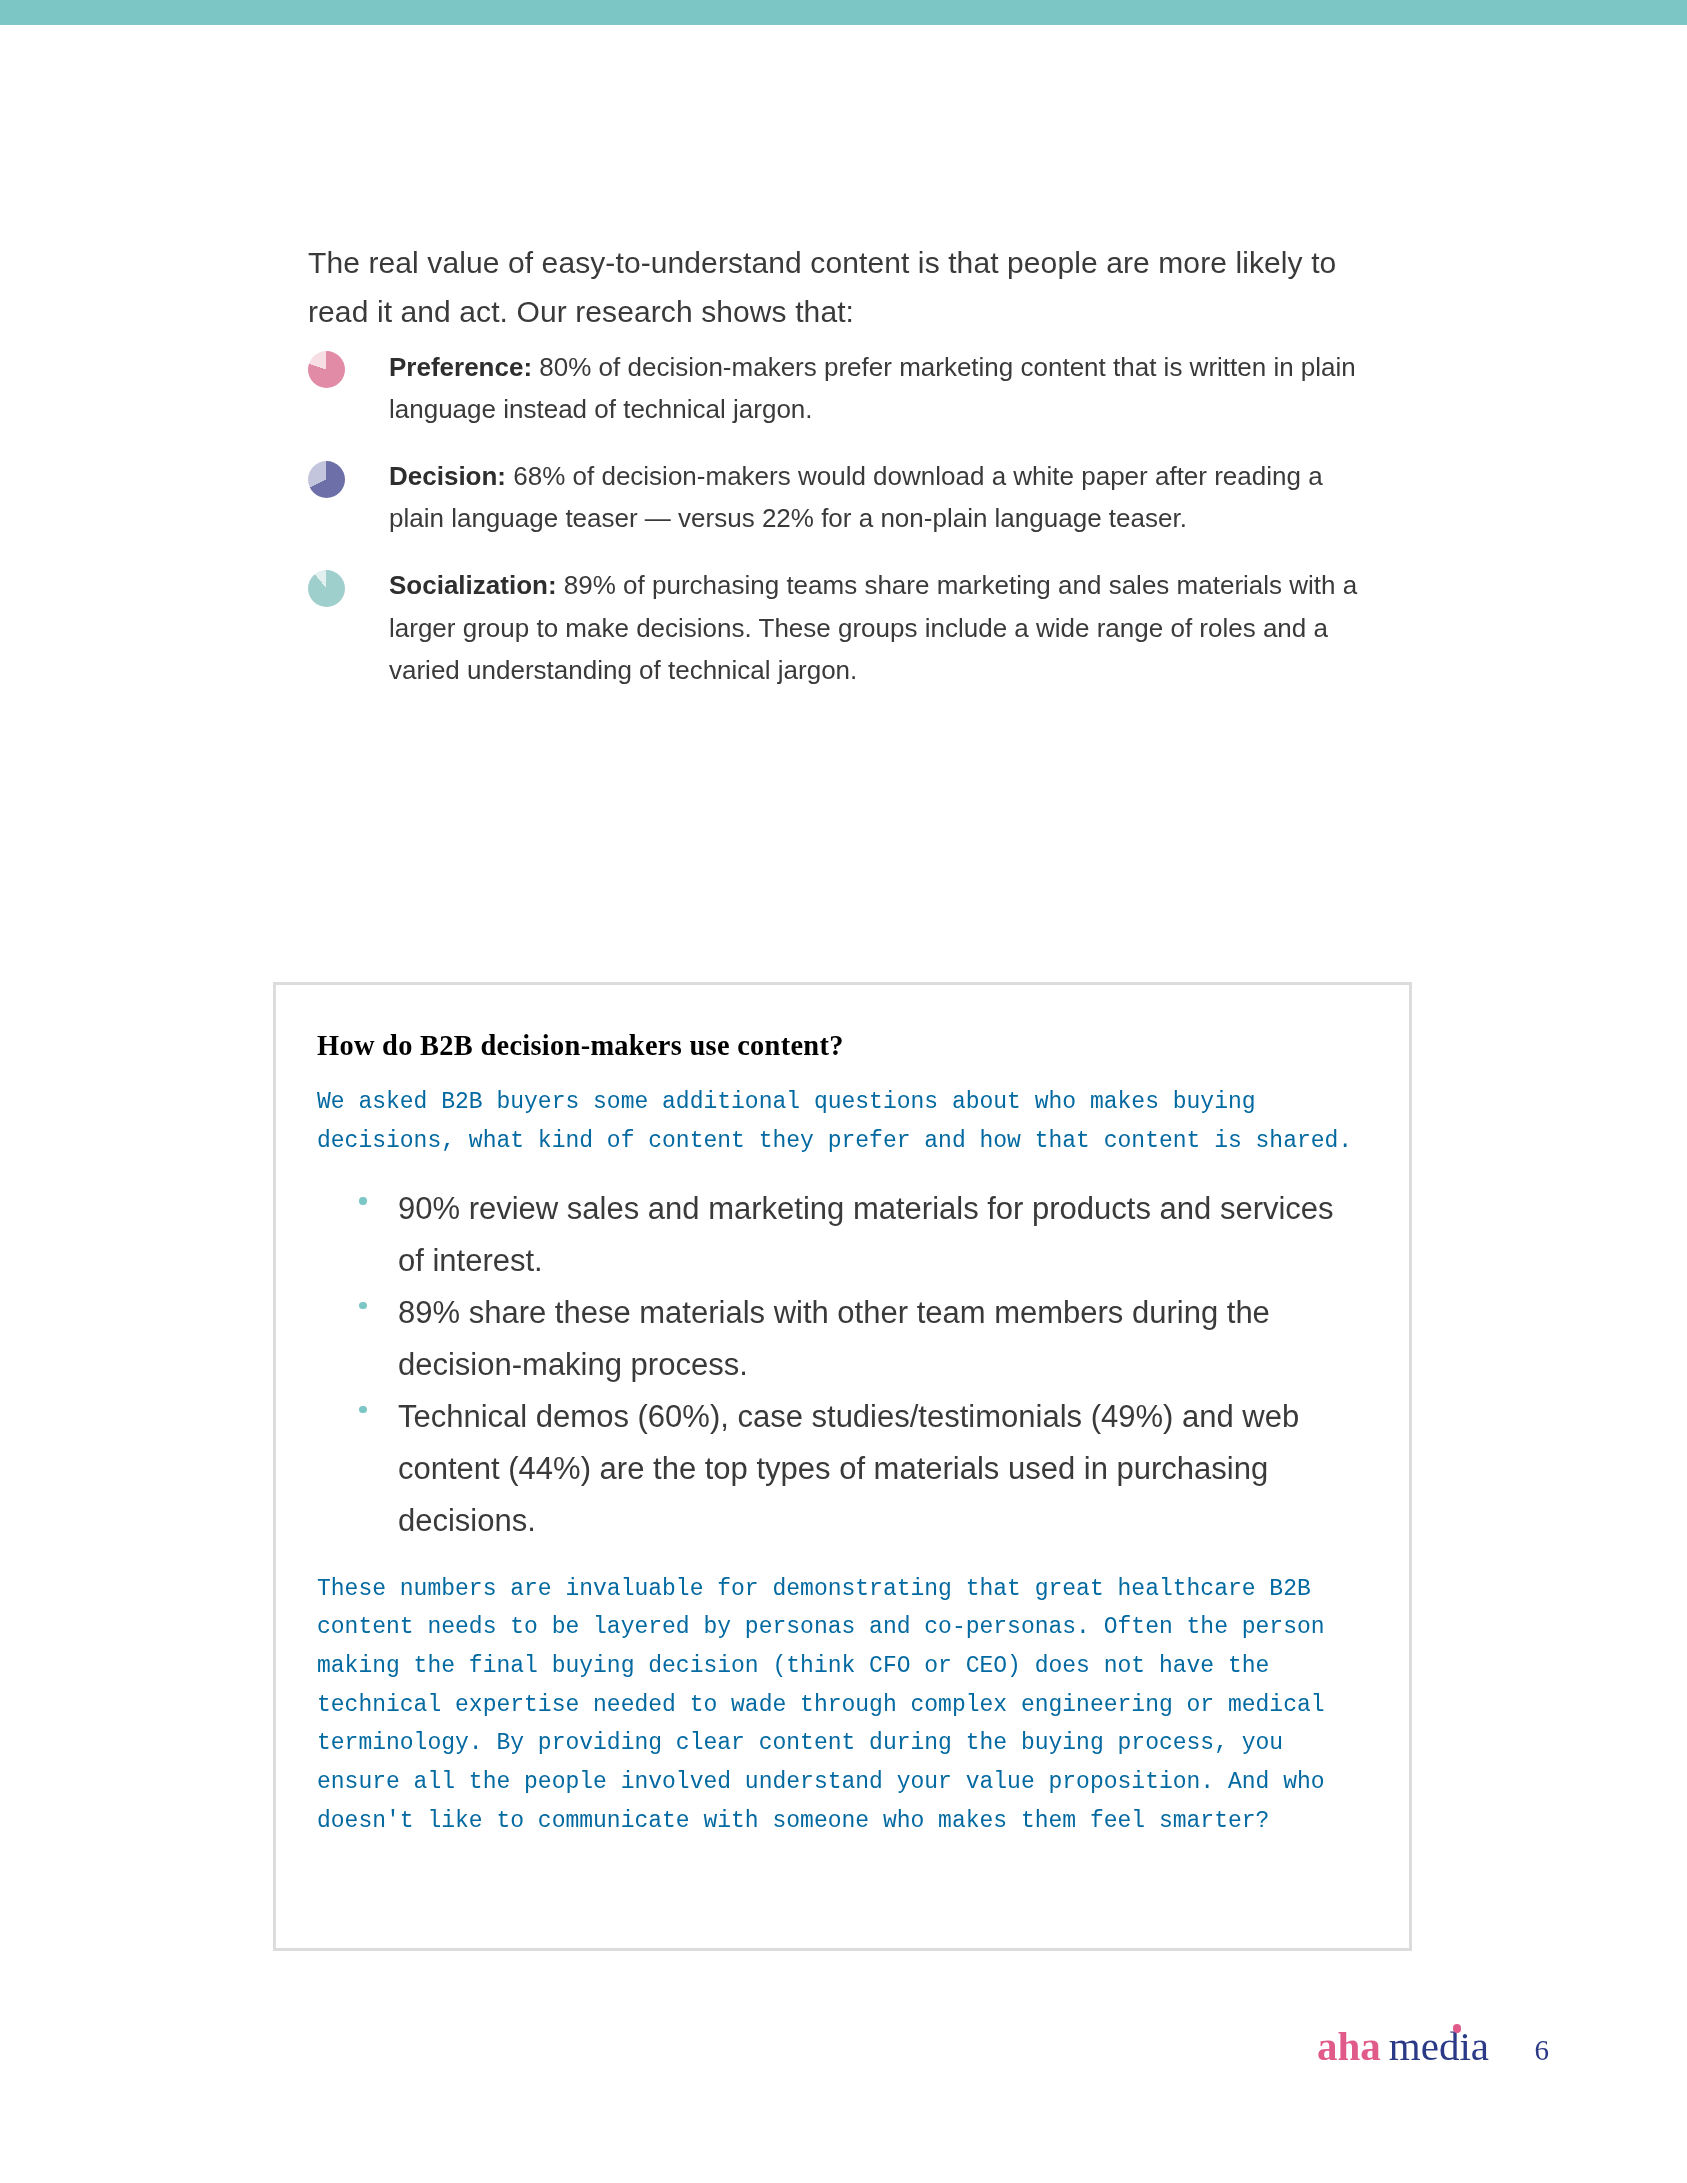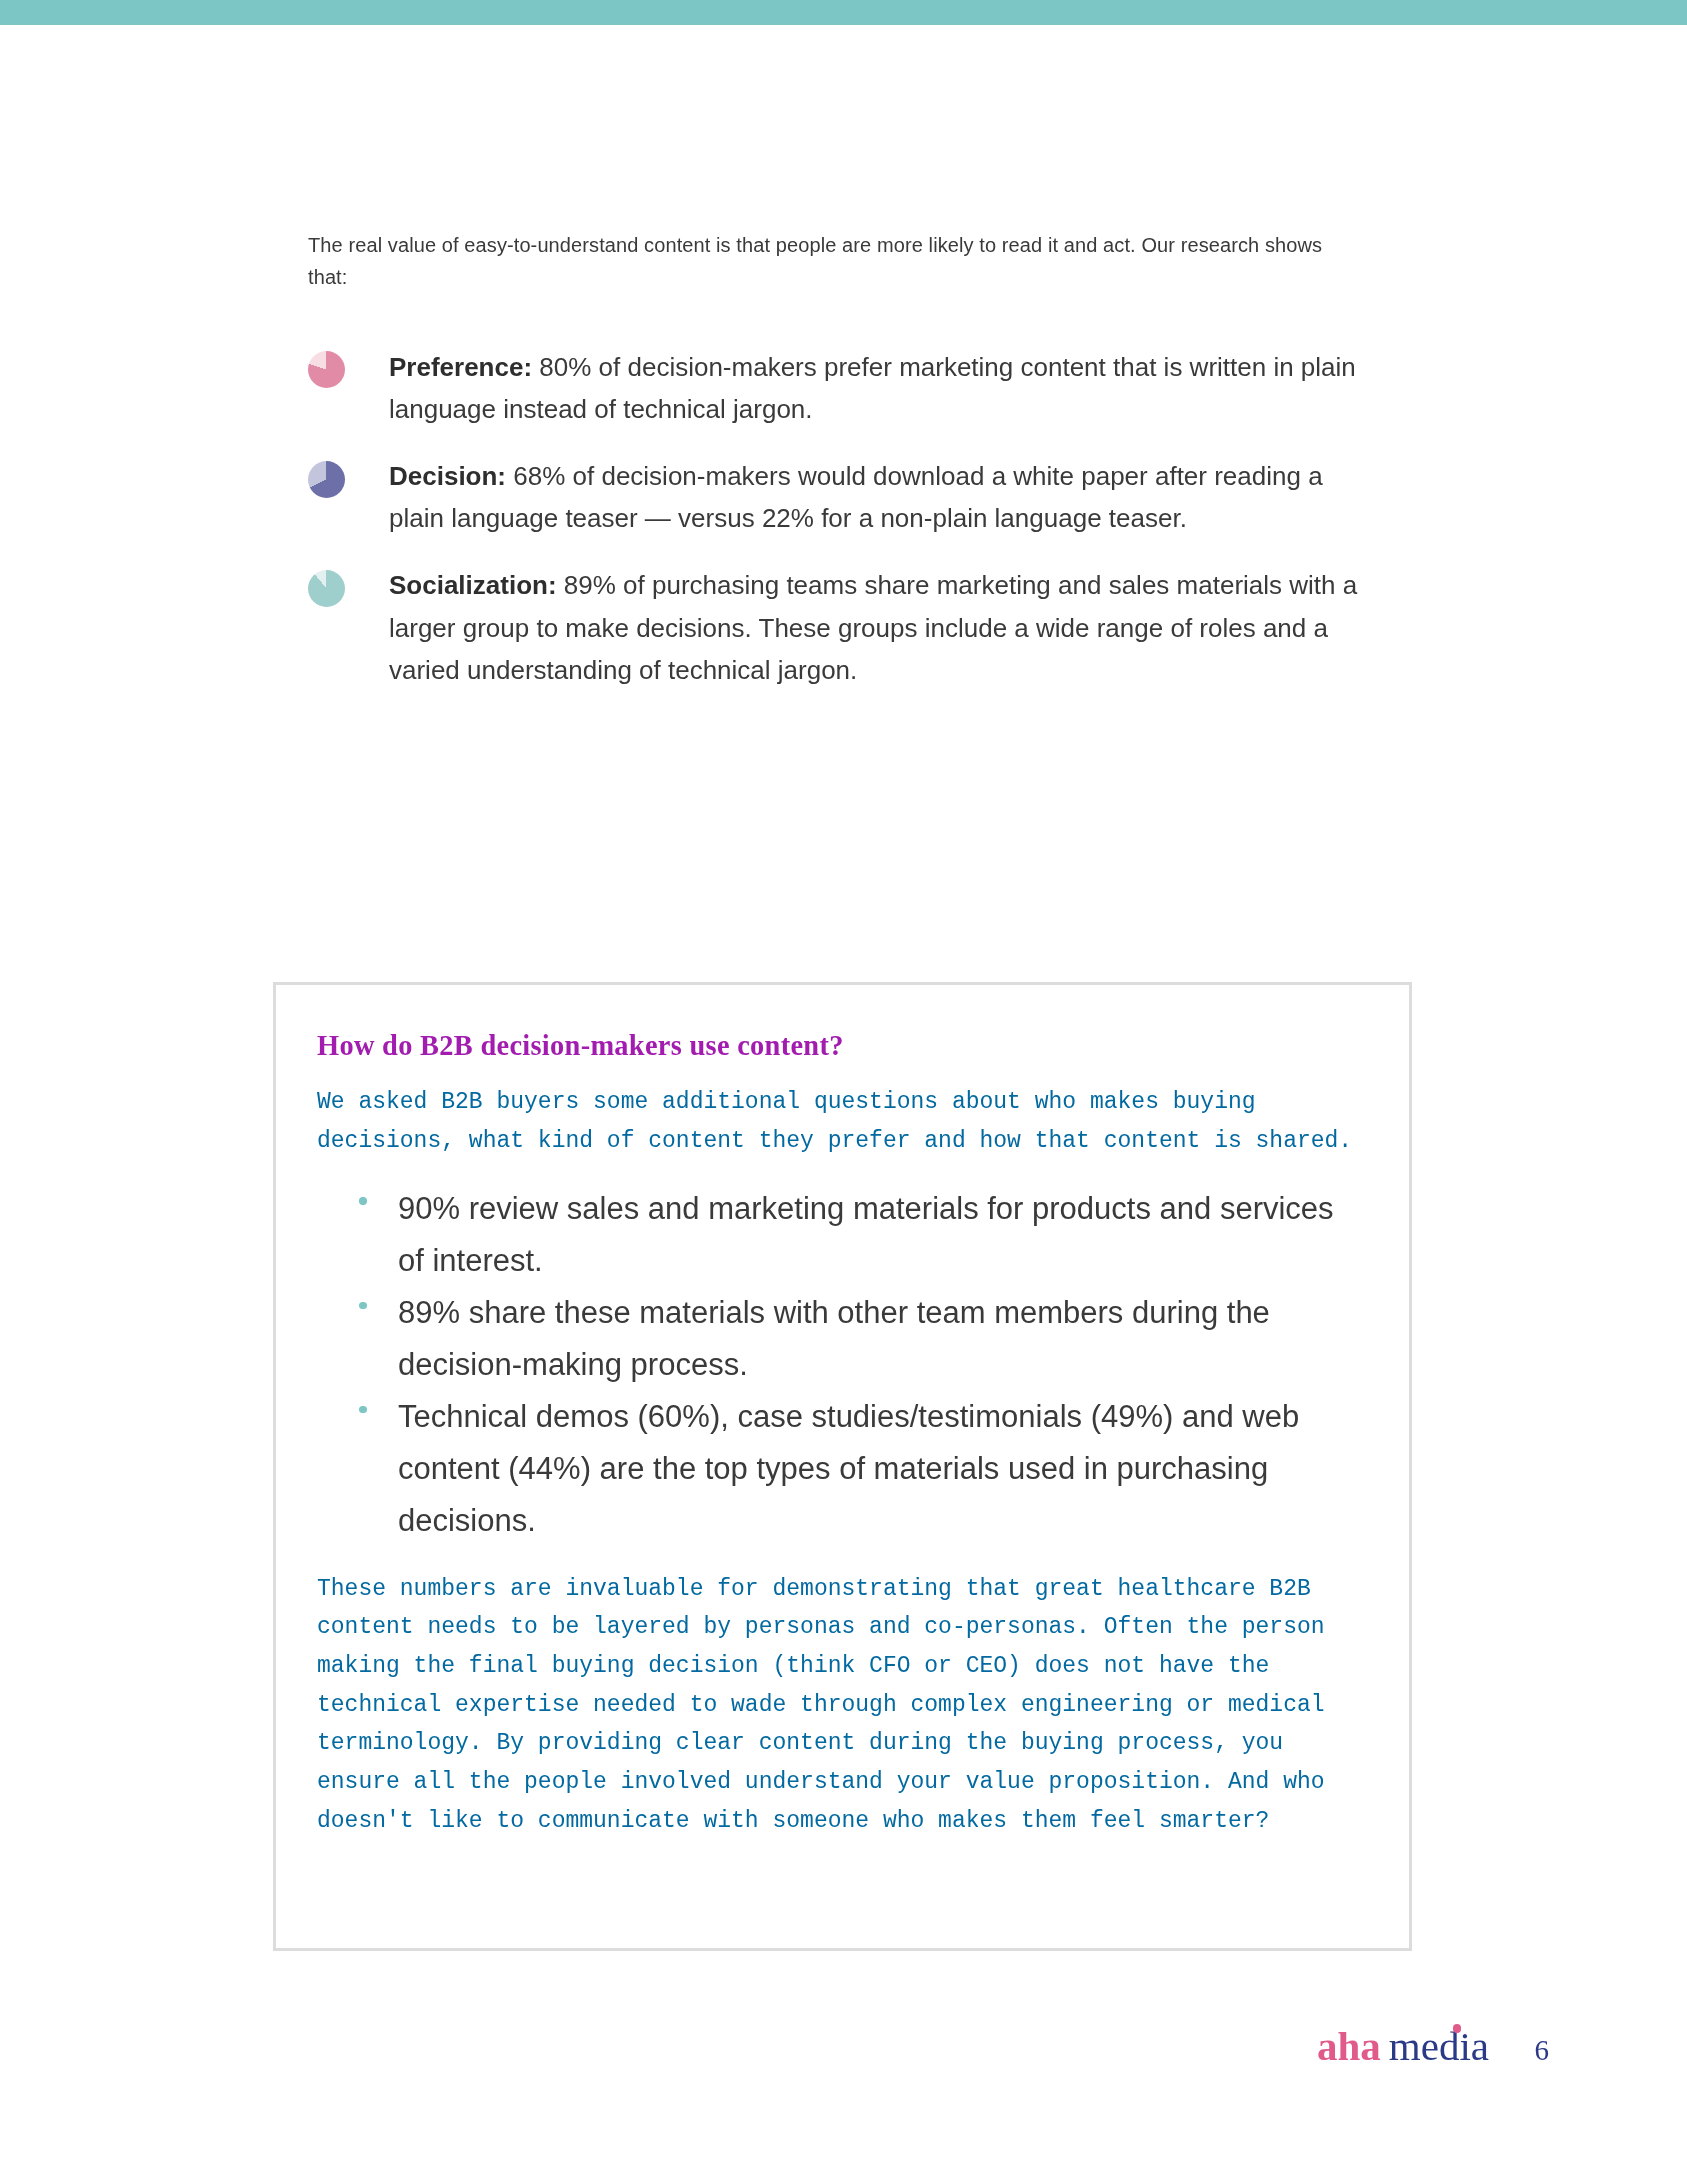--- a/index.html
+++ b/index.html
@@ -29,21 +29,21 @@
     top: 0; left: 0;
     width: 1687px;
     height: 2183px;
   }
 
   .intro {
     position: absolute;
     left: 308px;
     top: 209px;
     width: 1032px;
-    font-size: 20px;
+    font-size: 30px;
     line-height: 1.62;
     color: #3a3a3a;
     letter-spacing: 0.1px;
   }
 
   
   .stats {
     position: absolute;
     left: 308px;
     top: 346px;
@@ -85,21 +85,21 @@
     border: 3.3px solid #dcdcdc;
     background: #ffffff;
   }
   .callout-inner {
     padding: 45px 41px 0 41px;
   }
   .callout-title {
     font-family: "Liberation Serif", serif;
     font-weight: 700;
     font-size: 28.4px;
-    color: #a21caf;
+    color: #000000;
     letter-spacing: 0.3px;
     margin: 0 0 21px 0;
   }
   .callout-p {
     font-size: 23px;
     line-height: 1.68;
     color: #0369a1;
     margin: 0 0 22.5px 0;
     font-family: Liberation Mono, monospace;
   }

